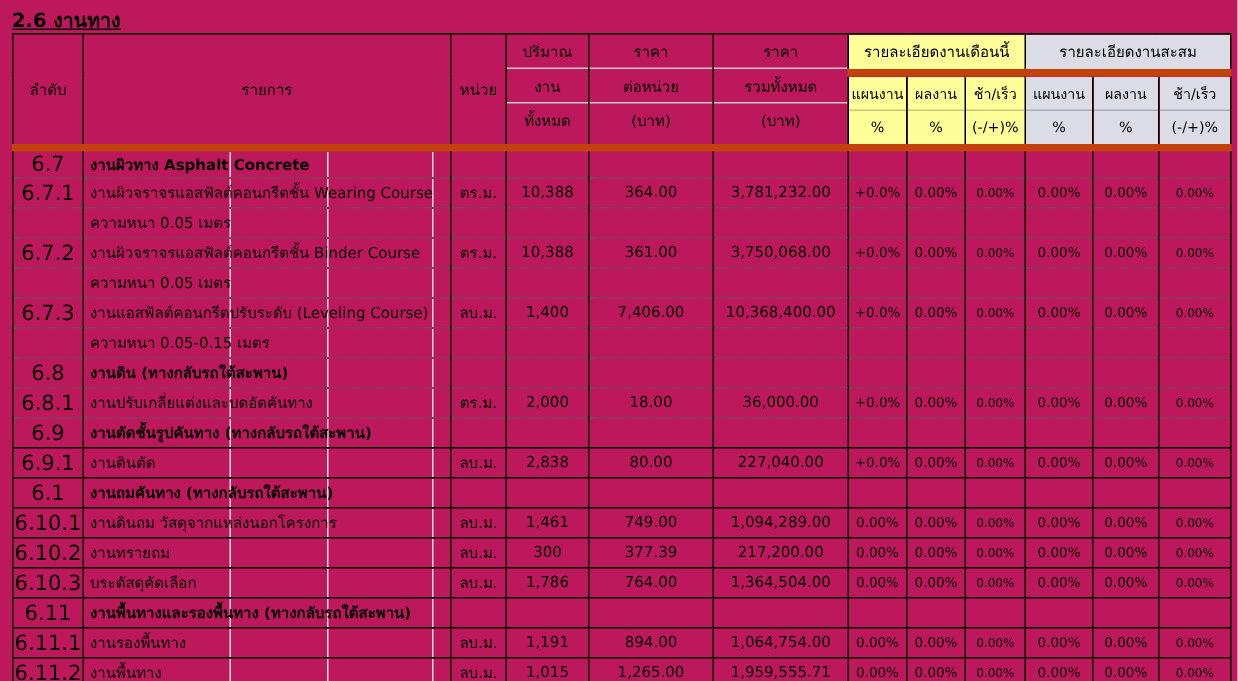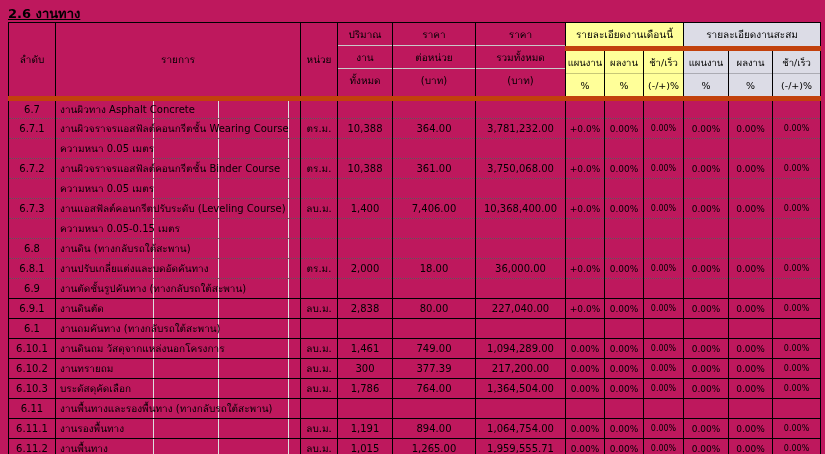--- a/index.html
+++ b/index.html
@@ -40,22 +40,22 @@
   .h-sub .sub div + div { border-top:1px solid rgba(0,0,0,0.22); }
   
   tbody tr { height:20px; }
   tbody td { font-size:10px; text-align:center; vertical-align:middle; }
   td.c-item {
     text-align:left; padding-left:4px;
     background-image:linear-gradient(#dedede,#dedede),linear-gradient(#dedede,#dedede),linear-gradient(#dedede,#dedede);
     background-repeat:no-repeat; background-size:1px 100%;
     background-position:97px 0,162px 0,232px 0;
   }
-  tr.kind-section td.c-item { font-weight:normal; }
-  td.c-no { font-size:10px;margin-left:42px; }
+  tr.kind-section td.c-item { font-weight:bold; }
+  td.c-no { font-size:14px;margin-left:42px; }
   td.c-pct { font-size:9px; }
   td.c-pct-sm { font-size:8px; }
   tr.sep-dotted > td { border-top:1px dotted #5a5a5a; }
   tr.sep-solid  > td { border-top:1px solid #000; }
 </style>
 </head>
 <body>
 
 <div class="page">
 

